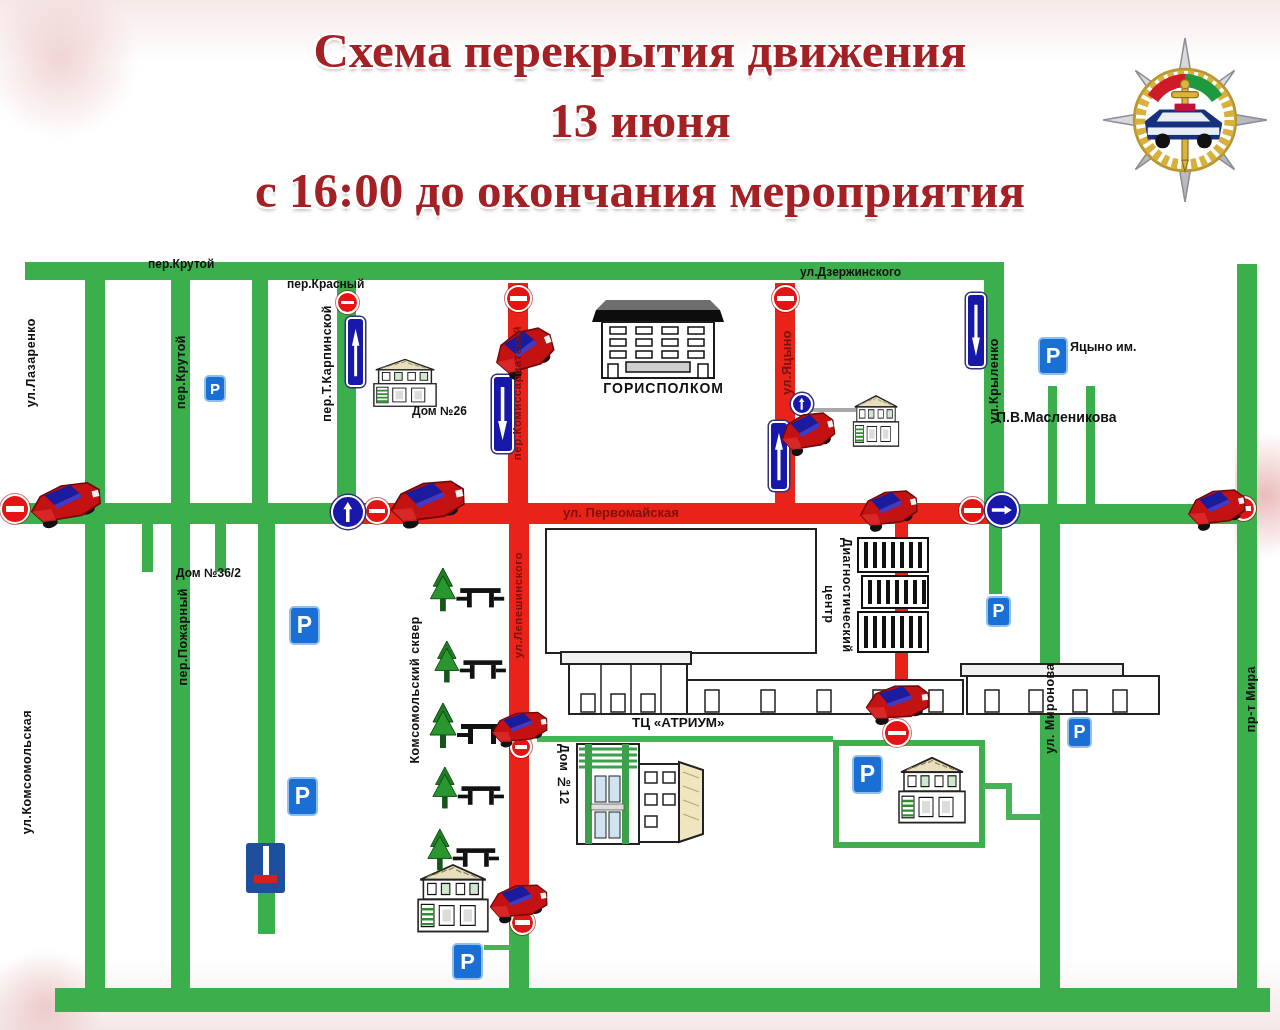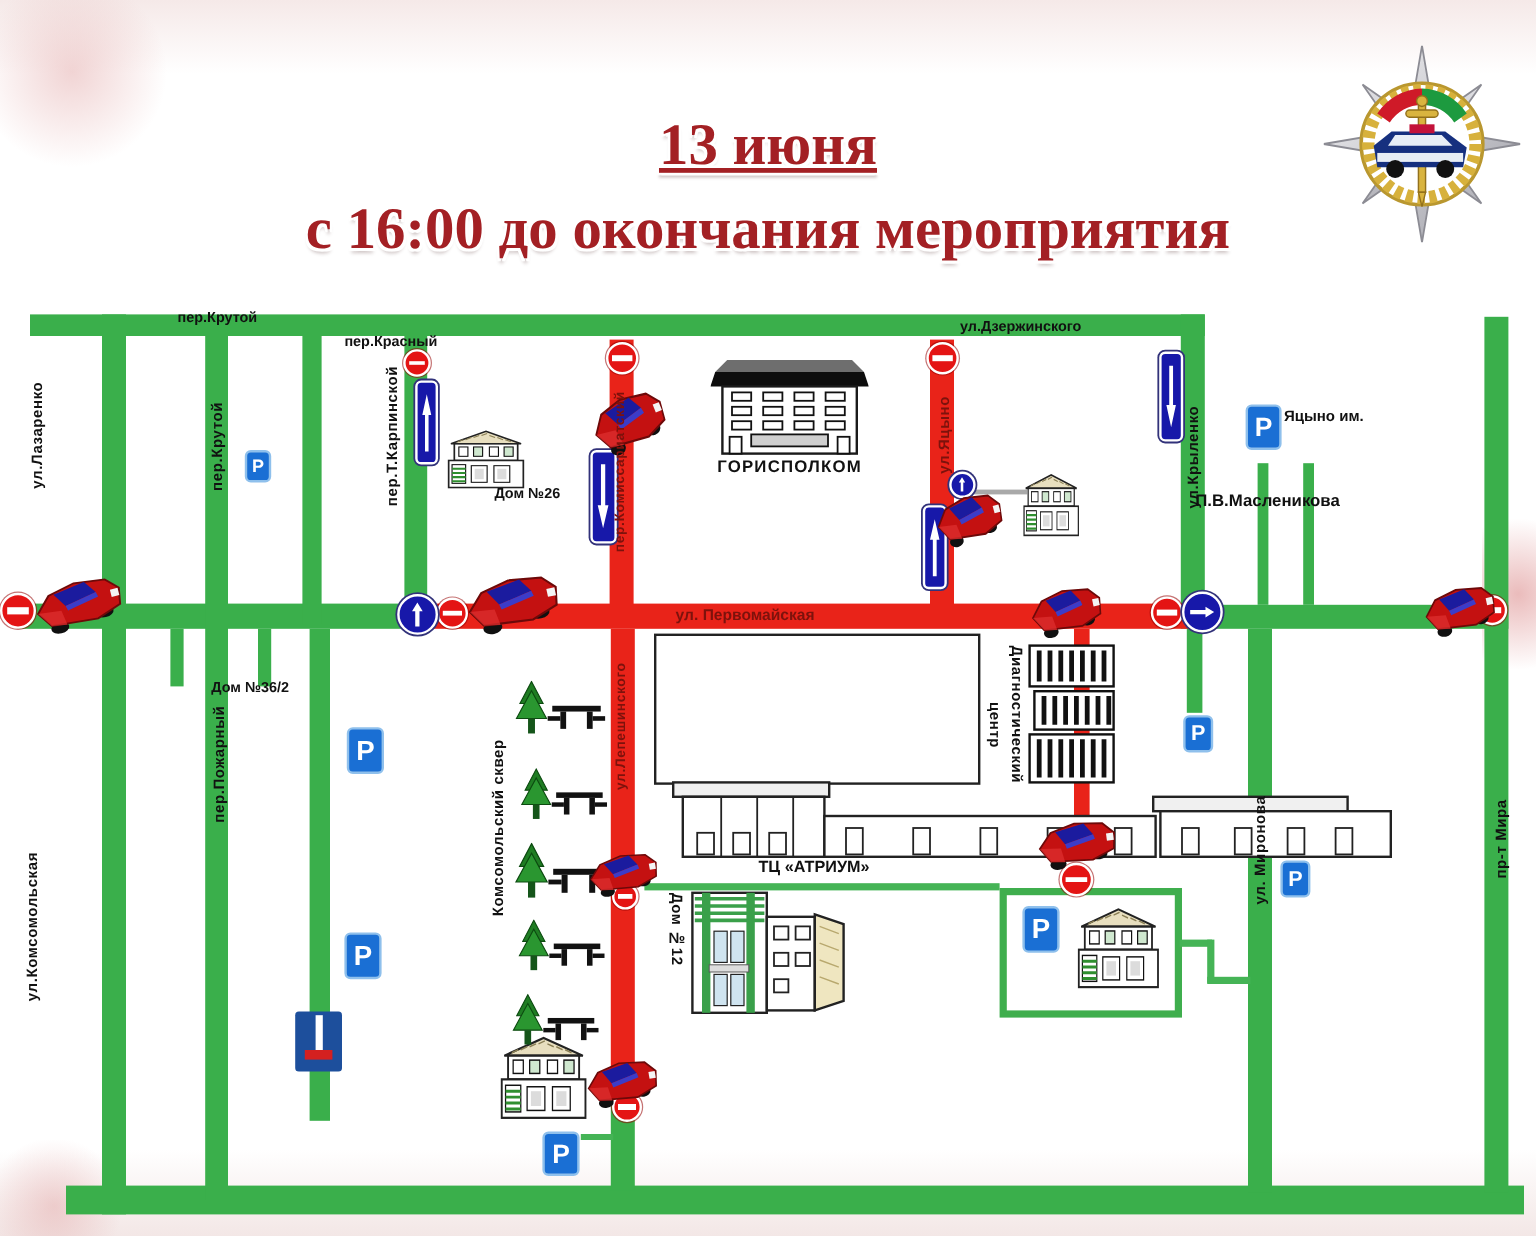--- a/index.html
+++ b/index.html
@@ -92,21 +92,22 @@
     </symbol>
   </defs>
 </svg>
 
 <div id="poster">
 
   <div class="deco" style="left:-20px;top:-20px;width:160px;height:160px;background:radial-gradient(circle,rgba(224,160,160,.45),transparent 70%);"></div>
   <div class="deco" style="left:1235px;top:410px;width:60px;height:170px;background:radial-gradient(circle,rgba(214,120,120,.5),transparent 70%);"></div>
   <div class="deco" style="left:-15px;top:950px;width:120px;height:110px;background:radial-gradient(circle,rgba(224,160,160,.45),transparent 70%);"></div>
 
-  <div class="title-line" style="top:92px;text-decoration:underline;">13 июня</div>
+  <div class="title-line" style="top:22px;">Схема перекрытия движения</div>
+  <div class="title-line" style="top:92px;">13 июня</div>
   <div class="title-line" style="top:162px;">с 16:00 до окончания мероприятия</div>
 
   <svg class="deco" style="left:1103px;top:38px;" width="164" height="164" viewBox="0 0 110 110">
     <defs>
       <linearGradient id="lg-sil" x1="0" y1="0" x2="1" y2="1">
         <stop offset="0" stop-color="#f6f6f8"></stop>
           <stop offset=".5" stop-color="#c9c9ce"></stop>
           <stop offset="1" stop-color="#9d9da6"></stop>
       </linearGradient>
     </defs>
@@ -377,21 +378,21 @@
   <div class="vlbl" style="left:176px;top:588px;">пер.Пожарный</div>
   <div class="vlbl" style="left:320px;top:305px;">пер.Т.Карпинской</div>
   <div class="vlbl maroon" style="left:511px;top:326px;font-size:11.5px;">пер.Комиссариатский</div>
   <div class="vlbl maroon" style="left:780px;top:330px;">ул.Яцыно</div>
   <div class="vlbl" style="left:987px;top:338px;">ул.Крыленко</div>
   <div class="vlbl maroon" style="left:512px;top:552px;font-size:11.5px;">ул.Лепешинского</div>
   <div class="vlbl" style="left:1043px;top:663px;">ул. Миронова</div>
   <div class="vlbl" style="left:1244px;top:666px;">пр-т Мира</div>
   <div class="vlbl" style="left:408px;top:616px;">Комсомольский сквер</div>
 
-  <div class="lbl" style="left:592px;top:380px;width:132px;text-align:center;font-size:14px;letter-spacing:1px;">ГОРИСПОЛКОМ</div>
+  <div class="lbl" style="left:592px;top:380px;width:132px;text-align:right;font-size:14px;letter-spacing:1px;">ГОРИСПОЛКОМ</div>
   <div class="lbl" style="left:366px;top:404px;margin-left:46px;">Дом №26</div>
   <div class="lbl" style="left:176px;top:566px;">Дом №36/2</div>
   <div class="vlblt" style="left:557px;top:744px;">Дом №12</div>
   <div class="lbl" style="left:632px;top:715px;font-size:13.5px;">ТЦ «АТРИУМ»</div>
   <div class="vlblt" style="left:840px;top:538px;">Диагностический</div>
   <div class="vlblt" style="left:822px;top:585px;">центр</div>
   <div class="lbl" style="left:1070px;top:340px;font-size:12.5px;">Яцыно им.</div>
   <div class="lbl" style="left:996px;top:361px;font-size:14px;margin-top:48px;">П.В.Масленикова</div>
 
 </div>

